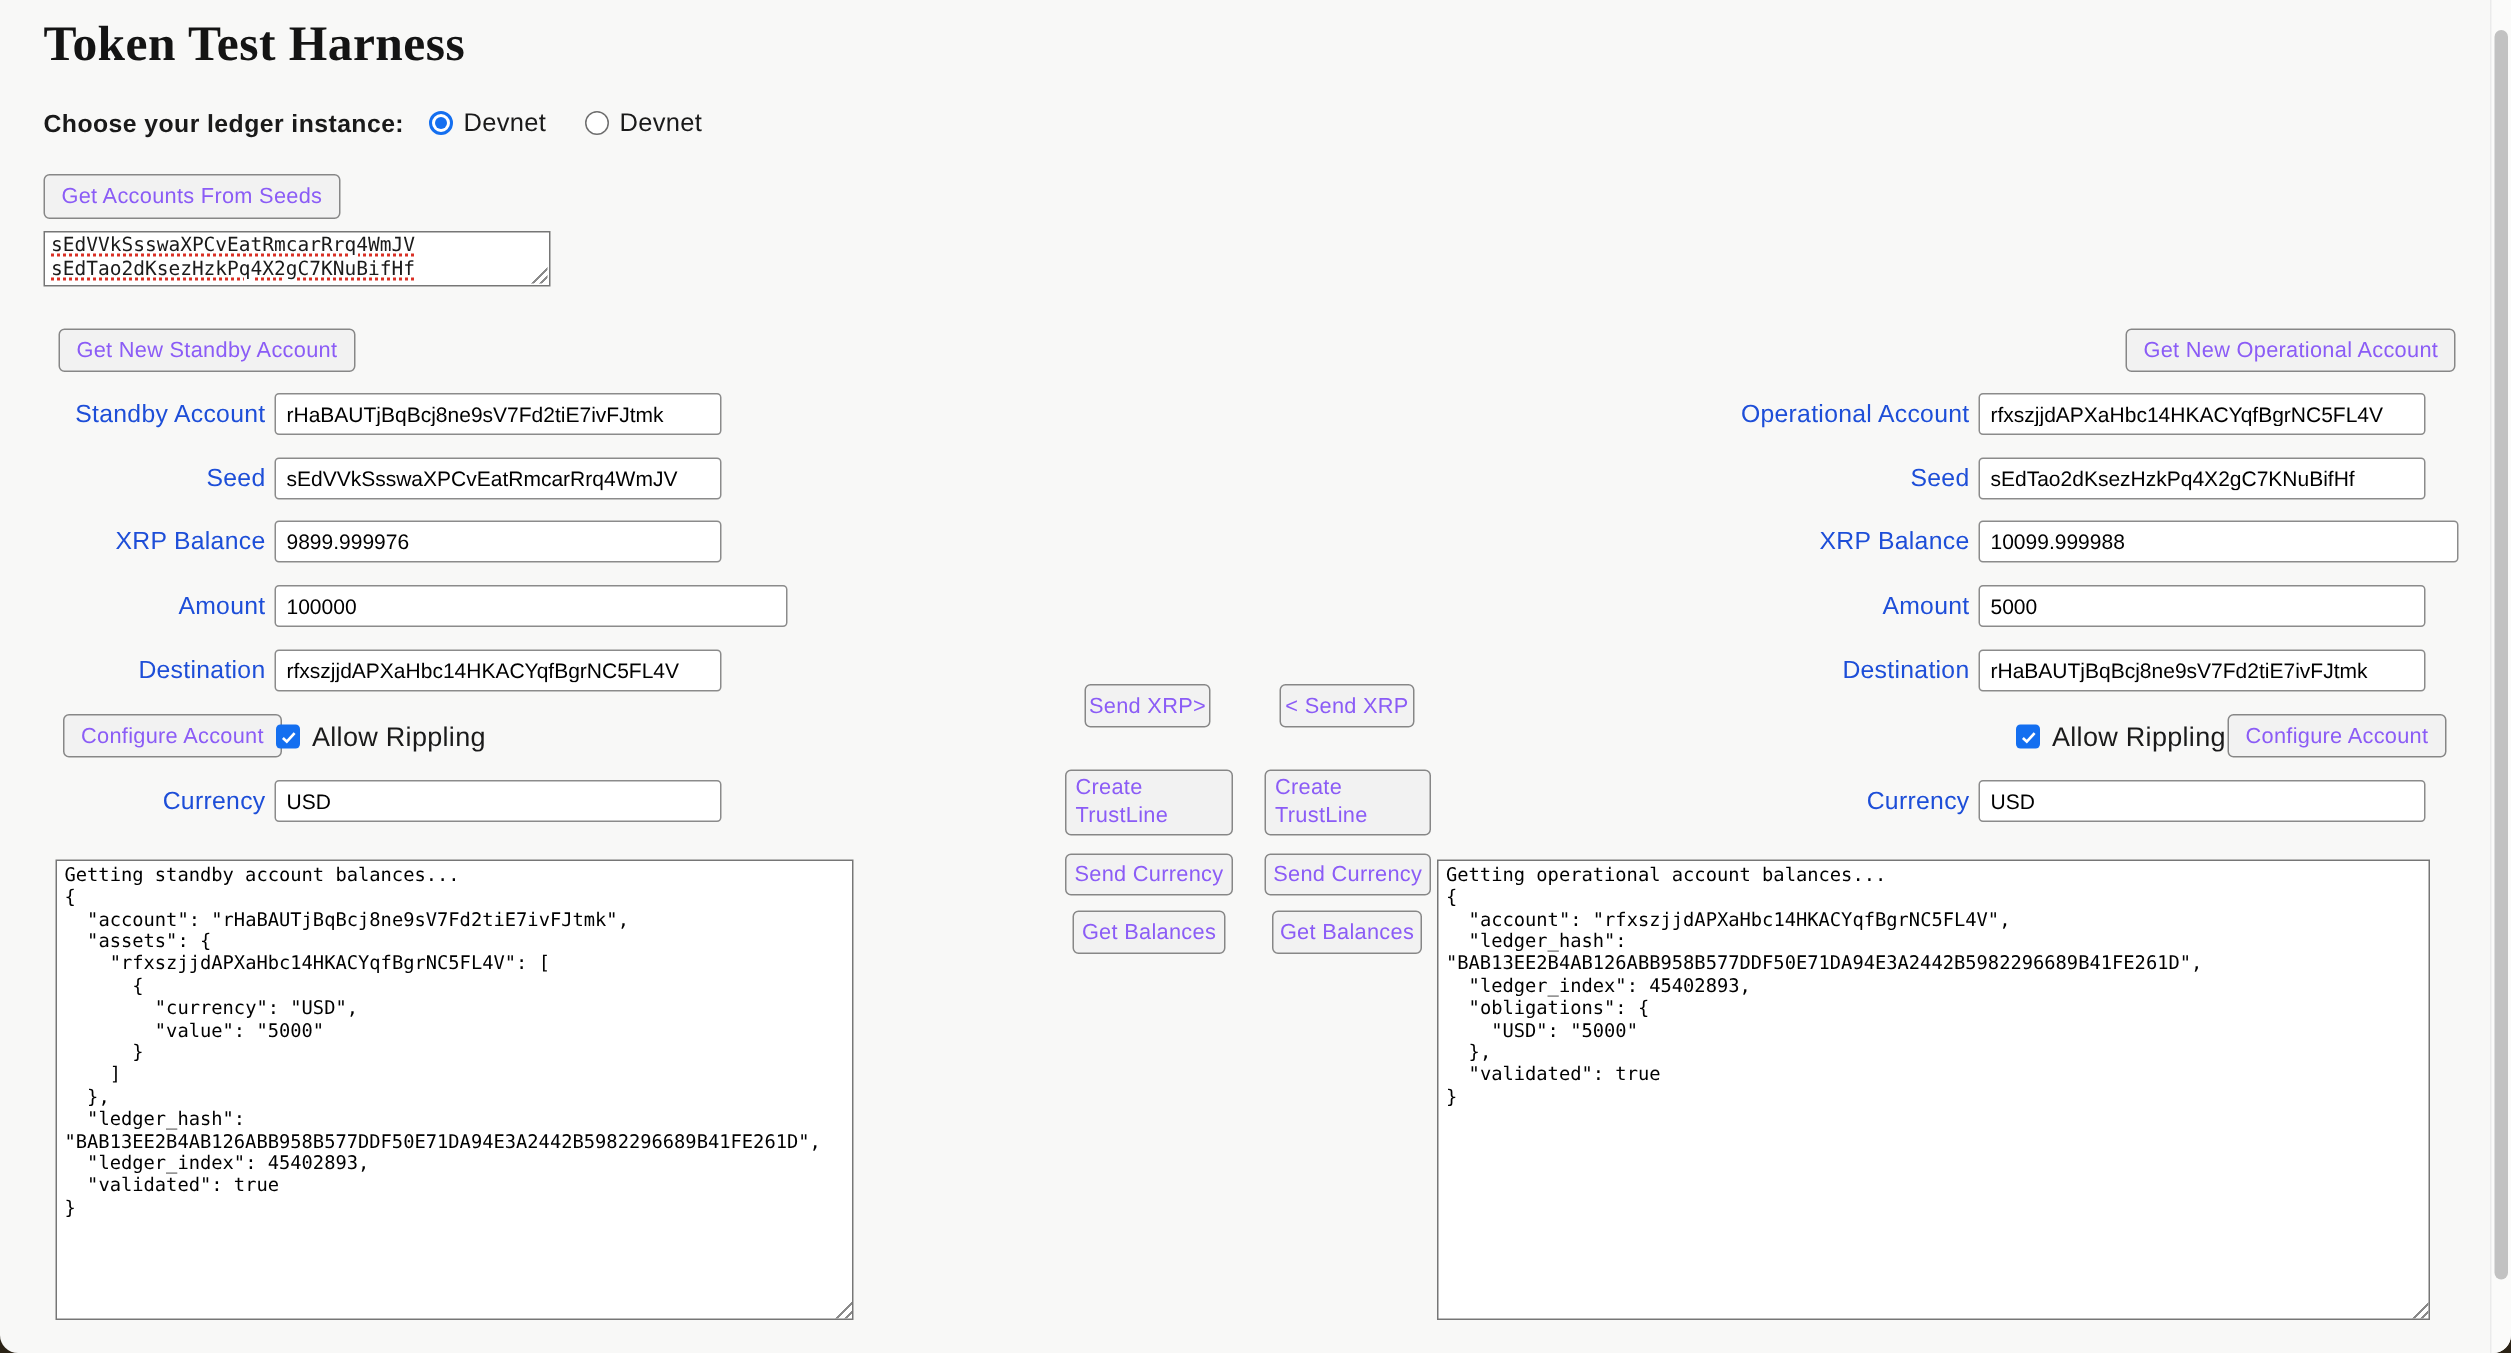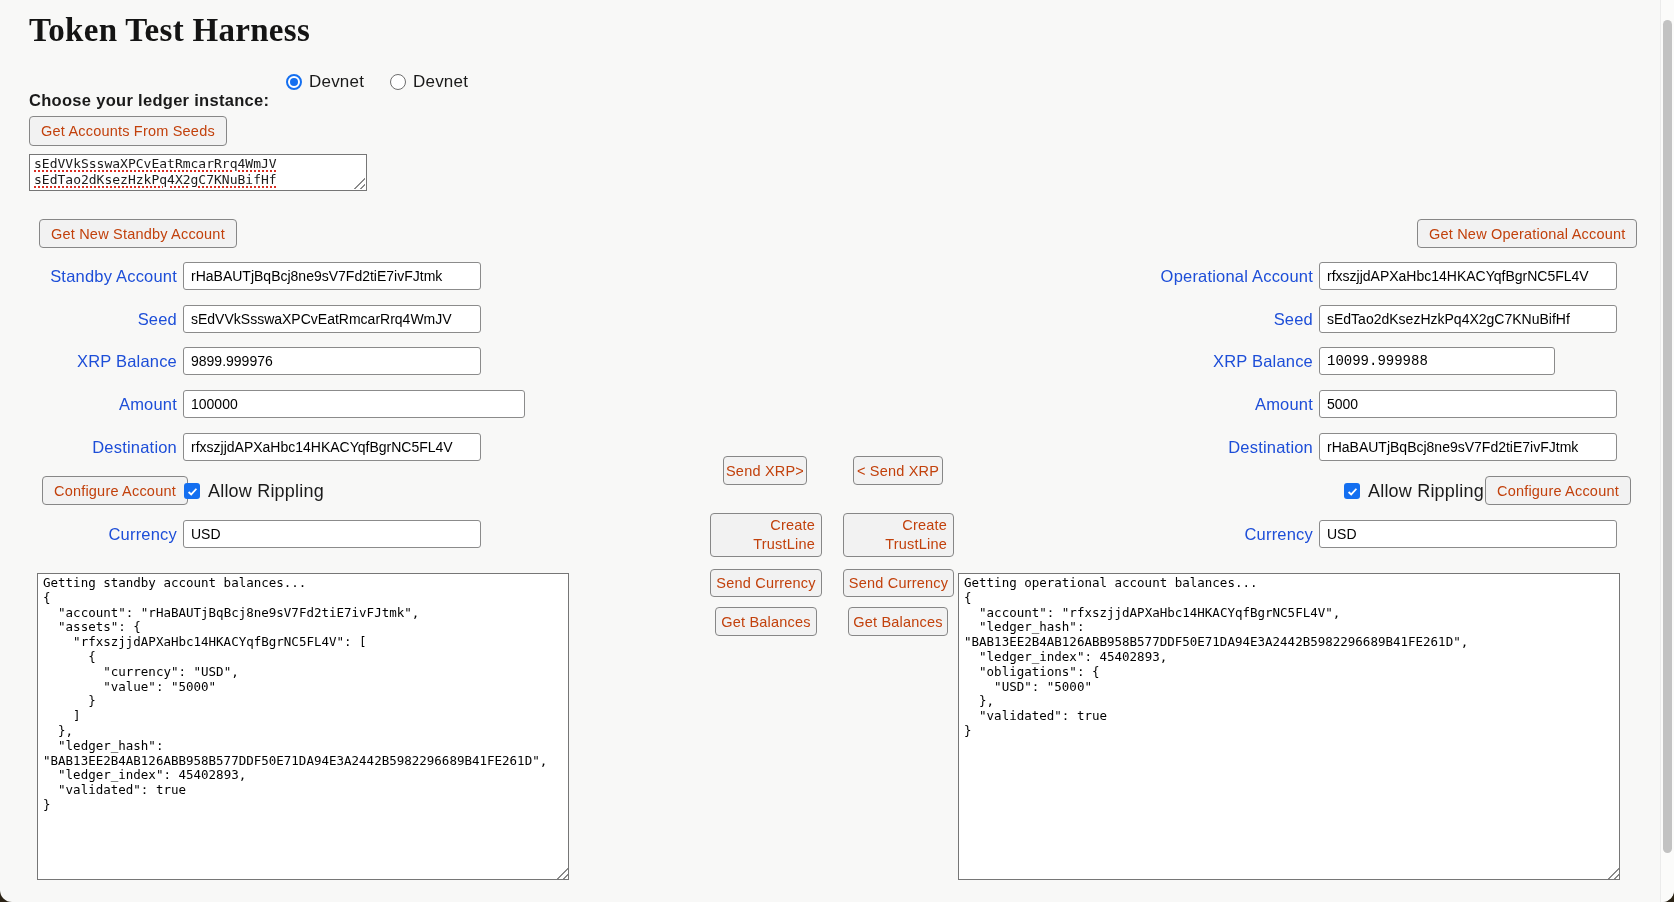--- a/index.html
+++ b/index.html
@@ -12,22 +12,22 @@
 
   .ledger-label{font-size:16.5px;font-weight:600;letter-spacing:.3px;line-height:24px;}
   .radio{width:16px;height:16px;border-radius:50%;box-sizing:border-box;background:#fff;}
   .radio.checked{border:2px solid #146ff0;}
   .radio.checked::after{content:"";display:block;width:8px;height:8px;border-radius:50%;
     background:#146ff0;margin:2px 0 0 2px;}
   .radio.unchecked{border:1.5px solid #6e6e6e;}
   .radio-label{font-size:17px;line-height:24px;letter-spacing:.2px;}
 
   .btn{box-sizing:border-box;background:#f2f2f2;border:1px solid #878787;border-radius:4px;
-       font-family:"Liberation Sans",sans-serif;font-size:14.5px;letter-spacing:.2px;color:#c2410c;
-       display:flex;align-items:center;justify-content:center;text-align:right;white-space:nowrap;
+       font-family:"Liberation Sans",sans-serif;font-size:14.5px;letter-spacing:.2px;color:#8b5cf6;
+       display:flex;align-items:center;justify-content:center;text-align:left;white-space:nowrap;
        padding:0 11px;cursor:pointer;}
   .btn.multiline{white-space:normal;line-height:19px;padding:0 6px;}
 
   .fld-label{font-size:16.5px;letter-spacing:.2px;color:#1d4ed8;text-align:right;line-height:28px;white-space:nowrap;}
   .txt{box-sizing:border-box;height:28px;border:1px solid #8b8b8b;border-radius:3px;background:#fff;
        font-family:"Liberation Sans",sans-serif;font-size:14px;color:#000;padding:0 7px;}
 
   .checkbox{width:16px;height:16px;border-radius:3px;background:#146ff0;display:flex;
             align-items:center;justify-content:center;}
   .chk-label{font-size:18px;letter-spacing:.2px;line-height:30px;}
@@ -48,21 +48,21 @@
   .scroll-track{position:absolute;right:0;top:0;width:13px;height:902px;background:#fbfbfa;border-left:1px solid #ebebeb;}
   .scroll-thumb{position:absolute;left:2px;top:20px;width:9px;height:833px;border-radius:4.5px;background:#c2c2c2;}
 </style>
 </head>
 <body>
 
 <div class="window">
 
   <div class="abs page-title" style="left:29px;top:12px;font-family:Liberation Serif, serif;">Token Test Harness</div>
 
-  <div class="abs ledger-label" style="left:29px;top:88px;">Choose your ledger instance:</div>
+  <div class="abs ledger-label" style="left:29px;top:71px;">Choose your ledger instance:</div>
   <div class="abs radio checked" style="left:286px;top:74px;"></div>
   <div class="abs radio-label" style="left:309px;top:70px;">Devnet</div>
   <div class="abs radio unchecked" style="left:390px;top:74px;"></div>
   <div class="abs radio-label" style="left:413px;top:70px;">Devnet</div>
 
   <button class="abs btn" style="left:29px;top:116px;height:30px;">Get Accounts From Seeds</button>
 
   <div class="abs mono-box" style="left:29px;top:154px;width:338px;height:37px;">
     <span class="seed-line">sEdVVkSsswaXPCvEatRmcarRrq4WmJV</span>
     <span class="seed-line">sEdTao2dKsezHzkPq4X2gC7KNuBifHf</span>
@@ -131,21 +131,21 @@
 
   <button class="abs btn" style="left:1417px;top:219px;height:29px;">Get New Operational Account</button>
 
   <div class="abs fld-label" style="left:1050px;top:262px;width:263px;">Operational Account</div>
   <input class="abs txt" style="left: 1319px; top: 262px; width: 298px;" value="rfxszjjdAPXaHbc14HKACYqfBgrNC5FL4V">
 
   <div class="abs fld-label" style="left:1050px;top:305px;width:263px;">Seed</div>
   <input class="abs txt" style="left: 1319px; top: 305px; width: 298px;" value="sEdTao2dKsezHzkPq4X2gC7KNuBifHf">
 
   <div class="abs fld-label" style="left:1050px;top:347px;width:263px;">XRP Balance</div>
-  <input class="abs txt" style="left: 1319px; top: 347px; width: 236px; font-family: Liberation Mono, monospace;" value="10099.999988">
+  <input class="abs txt" style="left: 1319px; top: 347px; width: 320px;" value="10099.999988">
 
   <div class="abs fld-label" style="left:1050px;top:390px;width:263px;">Amount</div>
   <input class="abs txt" style="left: 1319px; top: 390px; width: 298px;" value="5000">
 
   <div class="abs fld-label" style="left:1050px;top:433px;width:263px;">Destination</div>
   <input class="abs txt" style="left: 1319px; top: 433px; width: 298px;" value="rHaBAUTjBqBcj8ne9sV7Fd2tiE7ivFJtmk">
 
   <div class="abs checkbox" style="left:1344px;top:483px;">
     <svg width="13" height="13" viewBox="0 0 16 16">
       <path d="M3.2 8.6 L6.4 11.6 L12.8 4.6" stroke="#fff" stroke-width="2.2" fill="none"></path>

